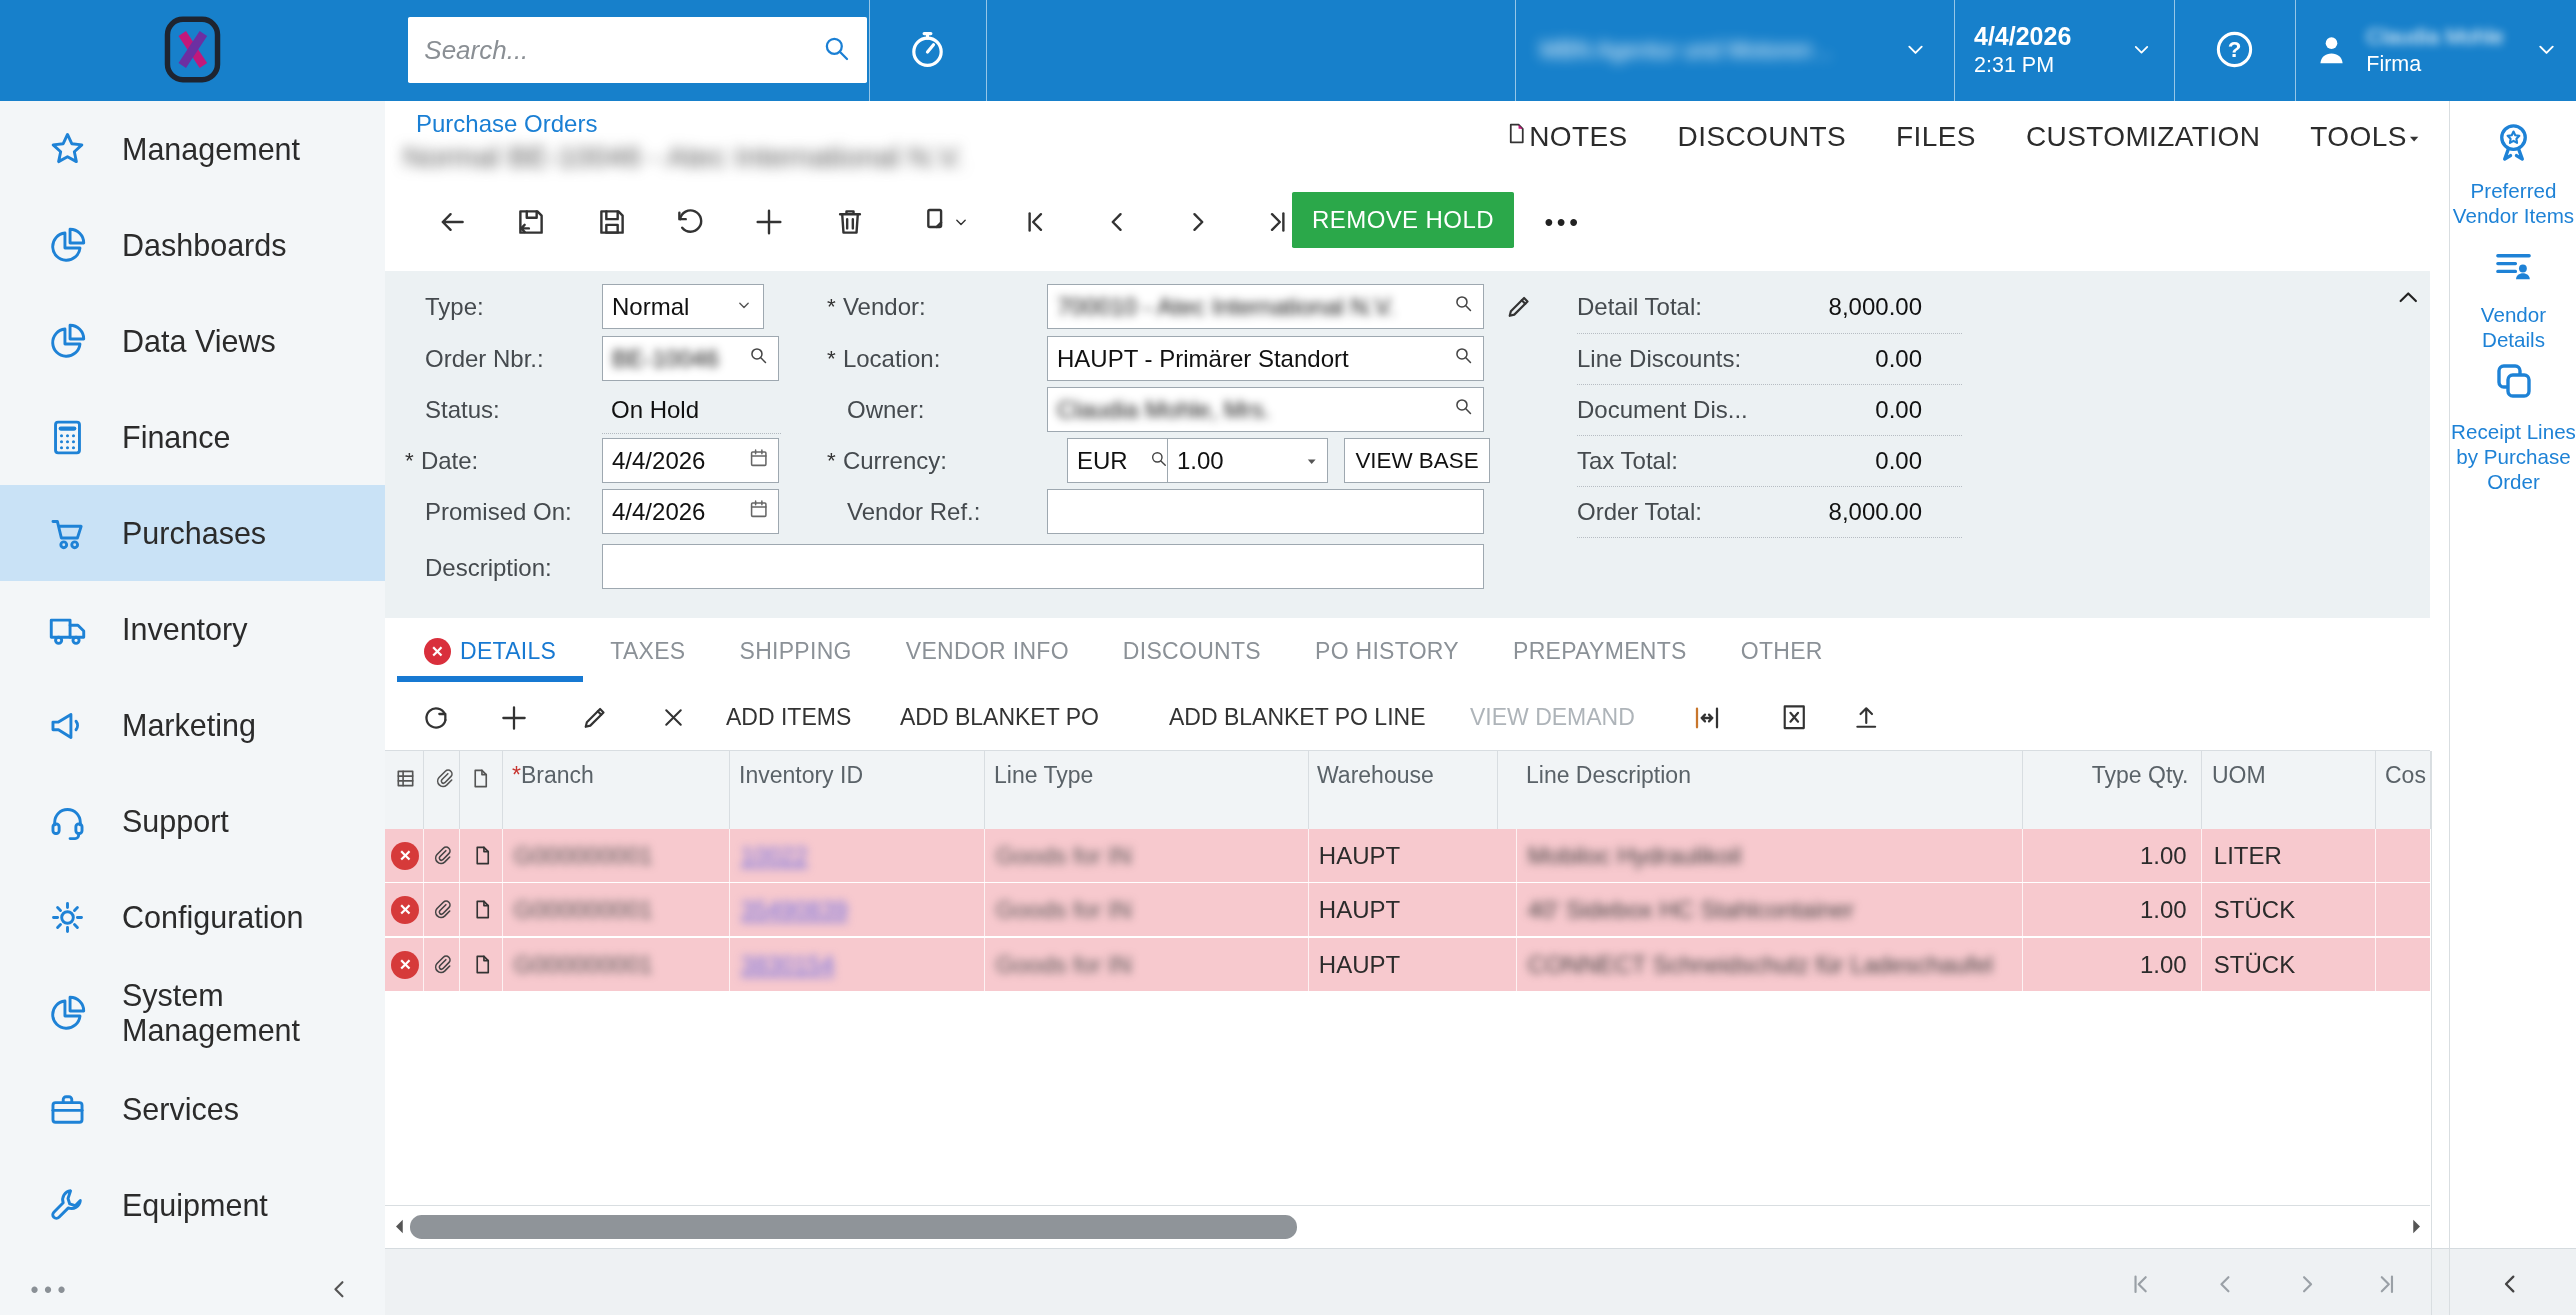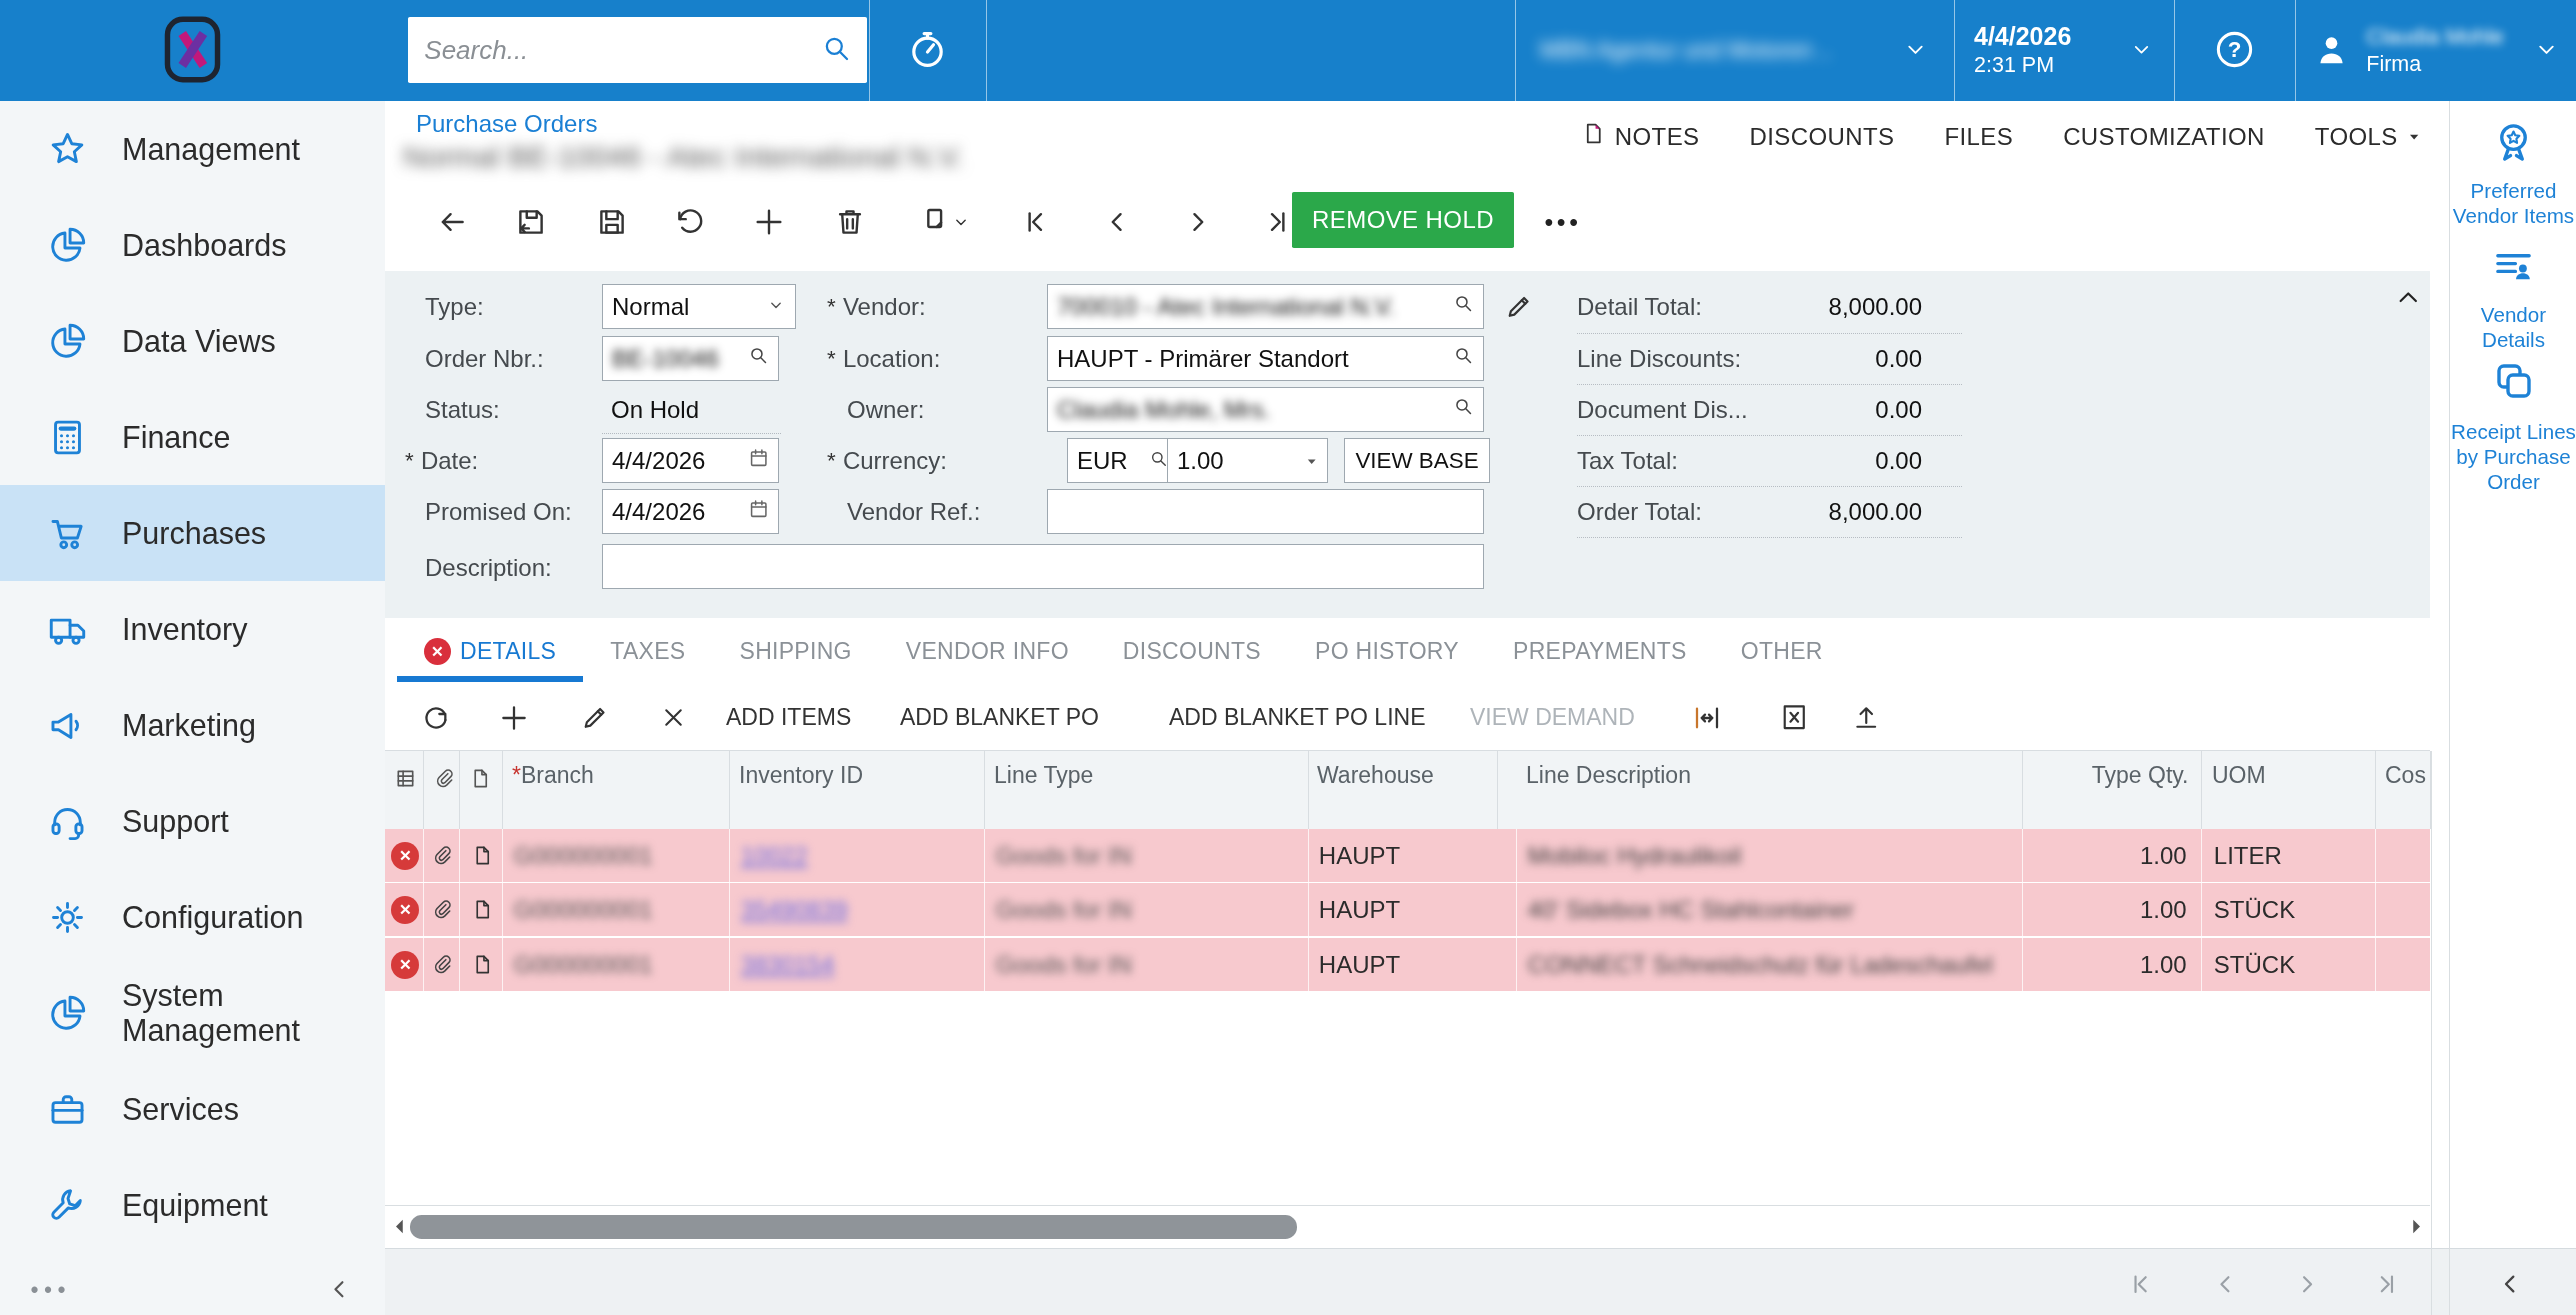--- a/index.html
+++ b/index.html
@@ -25,21 +25,21 @@
   .nav-item{height:96px;display:flex;align-items:center;padding-left:47px;gap:34px;font-size:30.5px;
             color:#2b2b2b;cursor:pointer}
   .nav-item.active{background:#C9E2F6}
   .nicon{width:41px;height:41px;color:#1E82D6;flex:0 0 auto;display:flex;align-items:center;justify-content:center}
 
   
   .main{position:absolute;left:385px;top:101px;width:2063px;height:1146px;background:#fff}
   .crumb{position:absolute;left:31px;top:9px;font-size:24px;color:#1A7FD4;cursor:pointer}
   .doctitle{position:absolute;left:18px;top:39px;font-size:30px;color:#595959;font-weight:500;white-space:nowrap}
   .hlinks{position:absolute;right:27px;top:20px;display:flex;gap:50px;align-items:center}
-  .hlink{display:flex;align-items:center;gap:9px;font-size:24px;letter-spacing:0.4px;color:#2b2b2b;cursor:pointer}
+  .hlink{display:flex;align-items:center;font-size:28px;letter-spacing:0.4px;color:#2b2b2b;cursor:pointer}
 
   .ibtn{position:absolute;width:48px;height:48px;top:97px;display:flex;align-items:center;justify-content:center;
         color:#333;cursor:pointer}
   .greenbtn{position:absolute;left:907px;top:91px;width:222px;height:56px;background:#2BA84A;color:#fff;
             font-size:24px;display:flex;align-items:center;justify-content:center;letter-spacing:0.4px;
             border-radius:1.8px;cursor:pointer}
 
   .form{position:absolute;left:0;top:170px;width:2045px;height:347px;background:#ECF1F3}
   .flabel{position:absolute;height:45px;display:flex;align-items:center;font-size:24px;color:#454a4e;white-space:nowrap}
   .req{color:#333;margin-right:7.2px;font-size:22.4px}
@@ -411,21 +411,21 @@
     <div class="flabel" style="left:40px;top:13.4px">Type:</div>
     <div class="flabel" style="left:40px;top:65px">Order Nbr.:</div>
     <div class="flabel" style="left:40px;top:116px">Status:</div>
     <div class="flabel" style="left:20px;top:167px">
         <span class="req">*</span>
         <span>Date:</span>
       </div>
     <div class="flabel" style="left:40px;top:218px">Promised On:</div>
     <div class="flabel" style="left:40px;top:274px">Description:</div>
 
-    <div class="ctl" style="left:217px;top:13.4px;width:194px">
+    <div class="ctl" style="left:217px;top:13.4px;width:162px">
       <span>Normal</span>
         <span class="sp"></span>
       <span style="color:#555"><svg width="20" height="20" viewBox="0 0 24 24" class="ic" stroke-width="2">
             <path d="M7 10l5 5 5-5"></path>
           </svg></span>
     </div>
     <div class="ctl" style="left:217px;top:65px;width:177px">
       <span class="bl">BE-10046</span>
         <span class="sp"></span>
       <span style="color:#444"><svg width="21.5" height="21.5" viewBox="0 0 24 24" class="ic" stroke-width="1.8">

